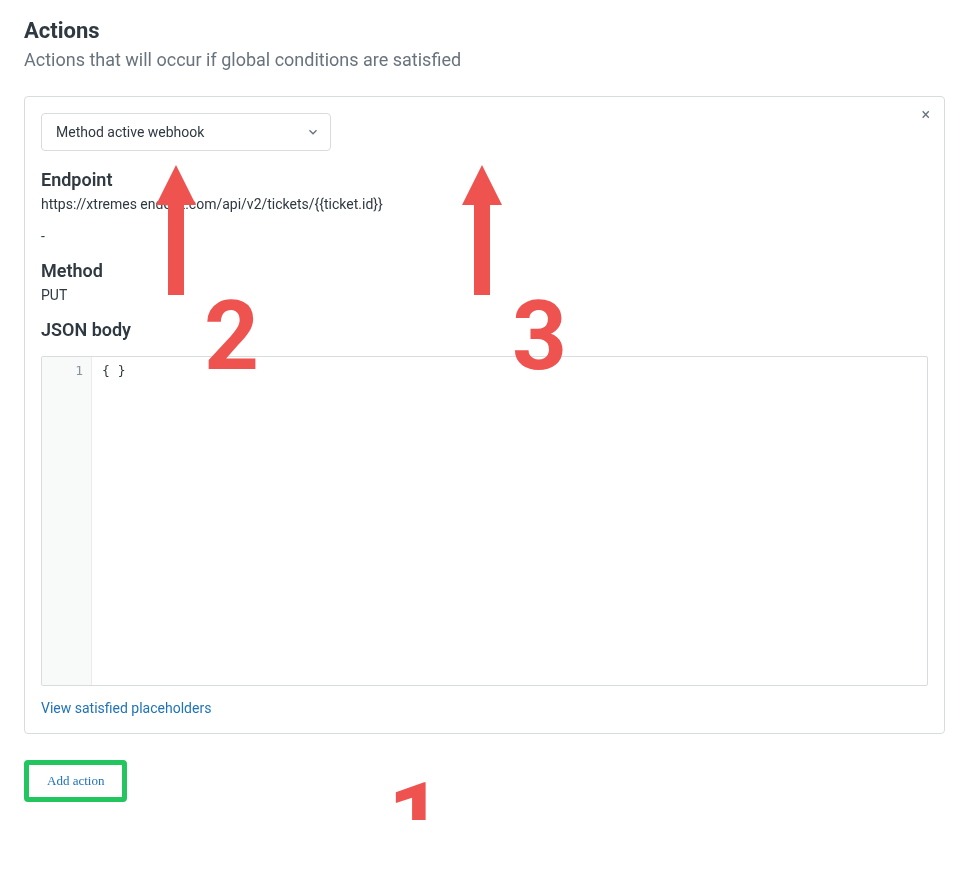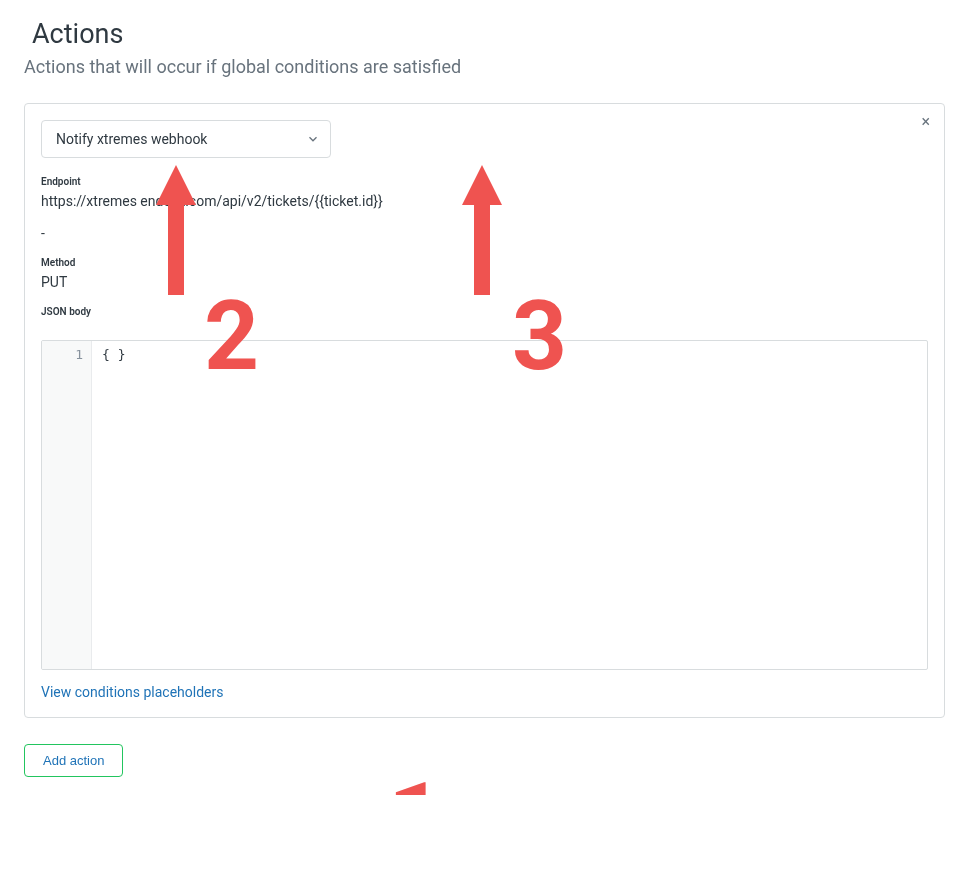--- a/index.html
+++ b/index.html
@@ -6,23 +6,23 @@
   body {
     margin: 0;
     padding: 18px 24px;
     font-family: -apple-system, BlinkMacSystemFont, "Segoe UI", Roboto, Helvetica, Arial, sans-serif;
     color: #2f3941;
     background: #ffffff;
     width: 969px;
     position: relative;
   }
   h2.page-title {
-    font-size: 27px;
-    font-weight: 400;
-    margin: 0 0 6px 8px;
+    font-size: 22px;
+    font-weight: 700;
+    margin: 0 0 6px 0;
     color: #2f3941;
   }
   .page-subtitle {
     font-size: 18px;
     color: #68737d;
     margin: 0 0 26px 0;
   }
   .card {
     border: 1px solid #d8dcde;
     border-radius: 4px;
@@ -61,21 +61,21 @@
   .select-box .chev {
     position: absolute;
     right: 10px;
     top: 50%;
     transform: translateY(-50%);
     width: 14px;
     height: 14px;
     color: #68737d;
   }
   .field-label {
-    font-size: 10px;
+    font-size: 18px;
     font-weight: 600;
     color: #2f3941;
     margin: 0 0 6px 0;
   }
   .field-value {
     font-size: 14px;
     color: #2f3941;
     margin: 0 0 16px 0;
   }
   .code-editor {
@@ -105,27 +105,28 @@
   .link {
     color: #1f73b7;
     font-size: 14px;
     text-decoration: none;
     display: inline-block;
     margin-top: 14px;
     cursor: pointer;
   }
   .add-btn {
     margin-top: 26px;
-    border: 1px solid #22c55e;
+    border: 5px solid #22c55e;
     color: #1f73b7;
     background: #fff;
     border-radius: 4px;
     padding: 8px 18px;
     font-size: 13px;
     cursor: pointer;
+    font-family: Liberation Serif, serif;
   }
   
   .anno {
     position: absolute;
     color: #ef5350;
     font-weight: 700;
     pointer-events: none;
   }
   .anno-num {
     font-size: 96px;
@@ -148,48 +149,48 @@
 
 
 <h2 class="page-title">Actions</h2>
 <p class="page-subtitle">Actions that will occur if global conditions are satisfied</p>
 
 <div class="card">
   <span class="close-x">×</span>
 
   <div class="selects-row">
     <div class="select-box">
-      <span>Notify xtremes webhook</span>
+      <span>Method active webhook</span>
       <span class="chev">
         <svg viewBox="0 0 16 16" fill="none" stroke="currentColor" stroke-width="1.5">
             <polyline points="4 6 8 10 12 6"></polyline>
           </svg>
       </span>
     </div>
   </div>
 
   <p class="field-label">Endpoint</p>
   <p class="field-value">https://xtremes         endesk.com/api/v2/tickets/{{ticket.id}}</p>
 
   <p class="field-value">-</p>
 
   <p class="field-label">Method</p>
   <p class="field-value">PUT</p>
 
-  <p class="field-label" style="margin-bottom:23px">JSON body</p>
+  <p class="field-label" style="margin-bottom:16px">JSON body</p>
   <div class="code-editor">
     <div class="gutter">
       <div>1</div>
     </div>
     <div class="code-area">
       <div>{ }</div>
     </div>
   </div>
 
-  <a class="link">View conditions placeholders</a>
+  <a class="link">View satisfied placeholders</a>
 </div>
 
 <button class="add-btn">Add action</button>
 
 
 
 <div class="anno arrow-up" style="left:156px; top:165px;">
   <svg viewBox="0 0 40 130" width="40" height="130">
     <polygon points="20,0 40,40 28,40 28,130 12,130 12,40 0,40" fill="#ef5350"></polygon>
   </svg>

